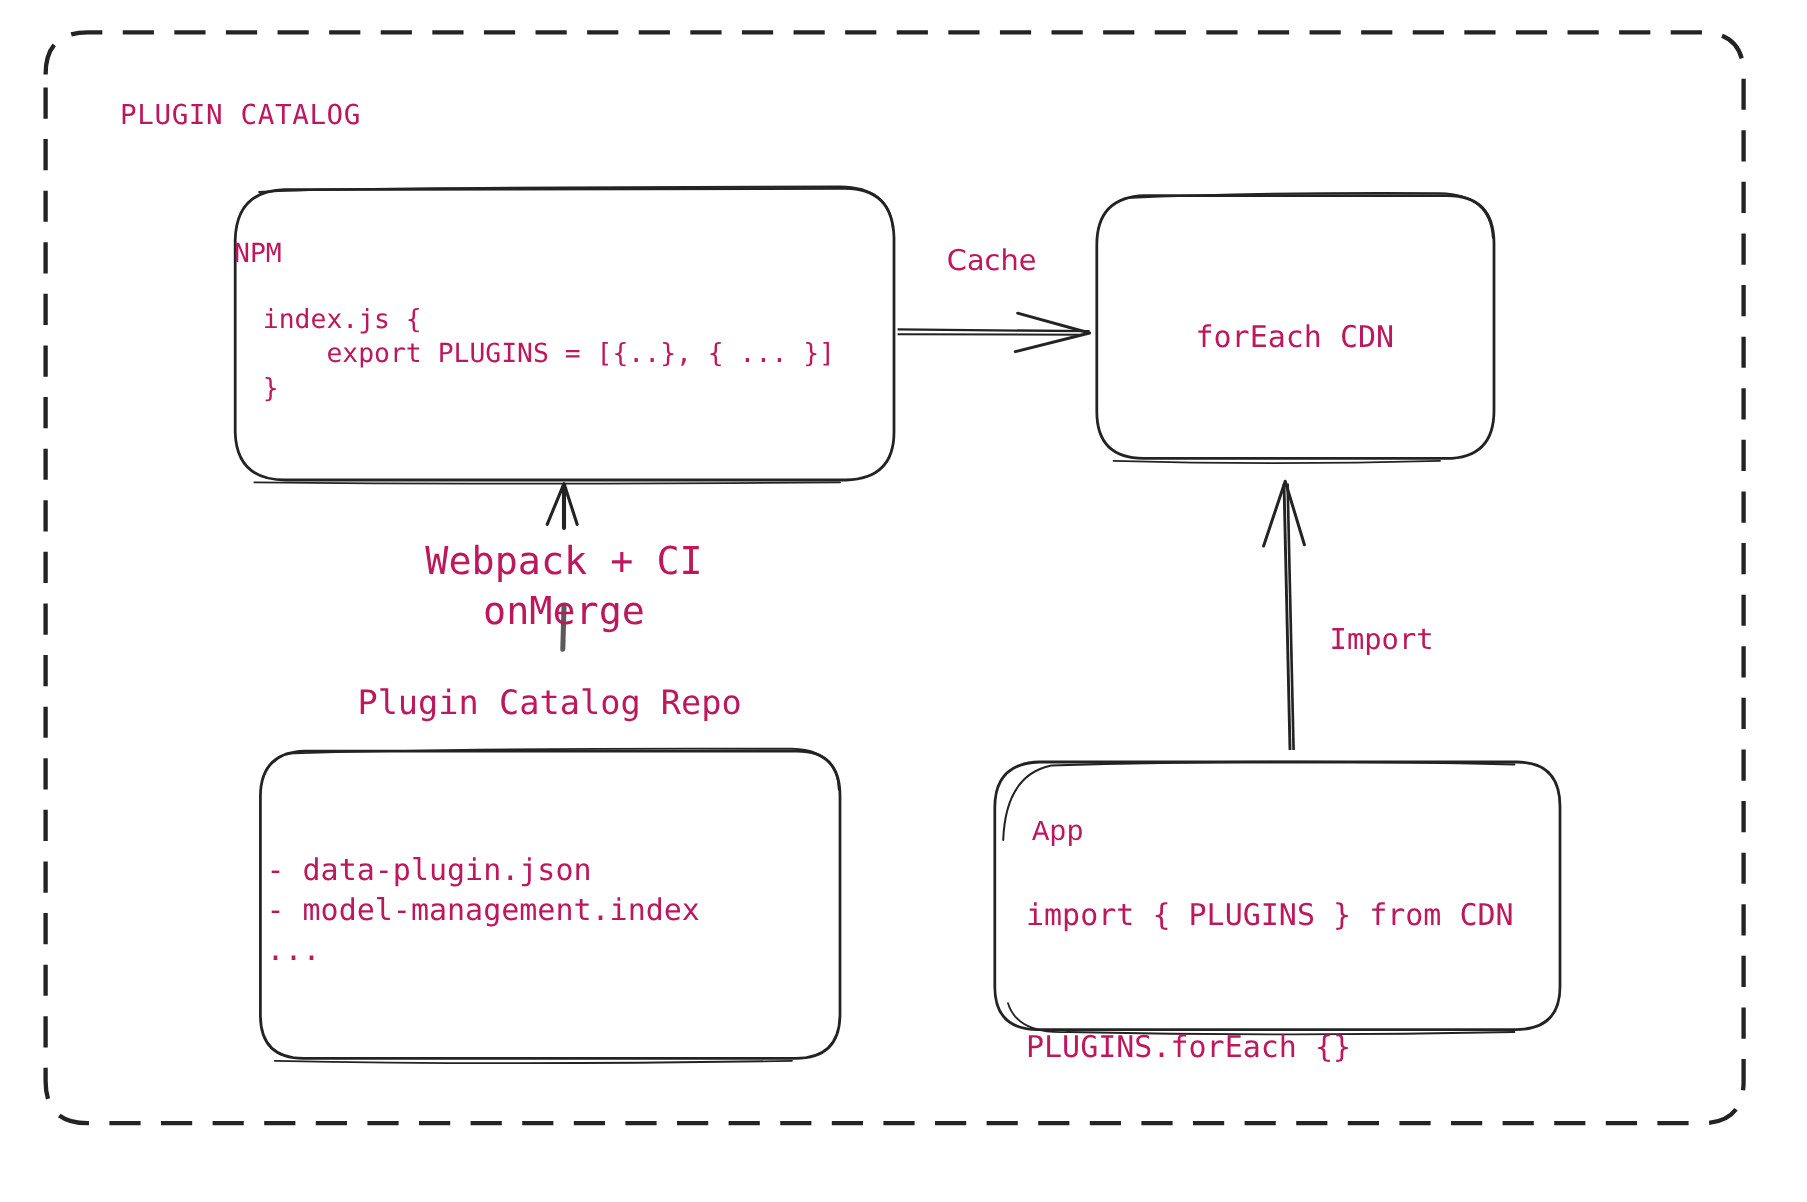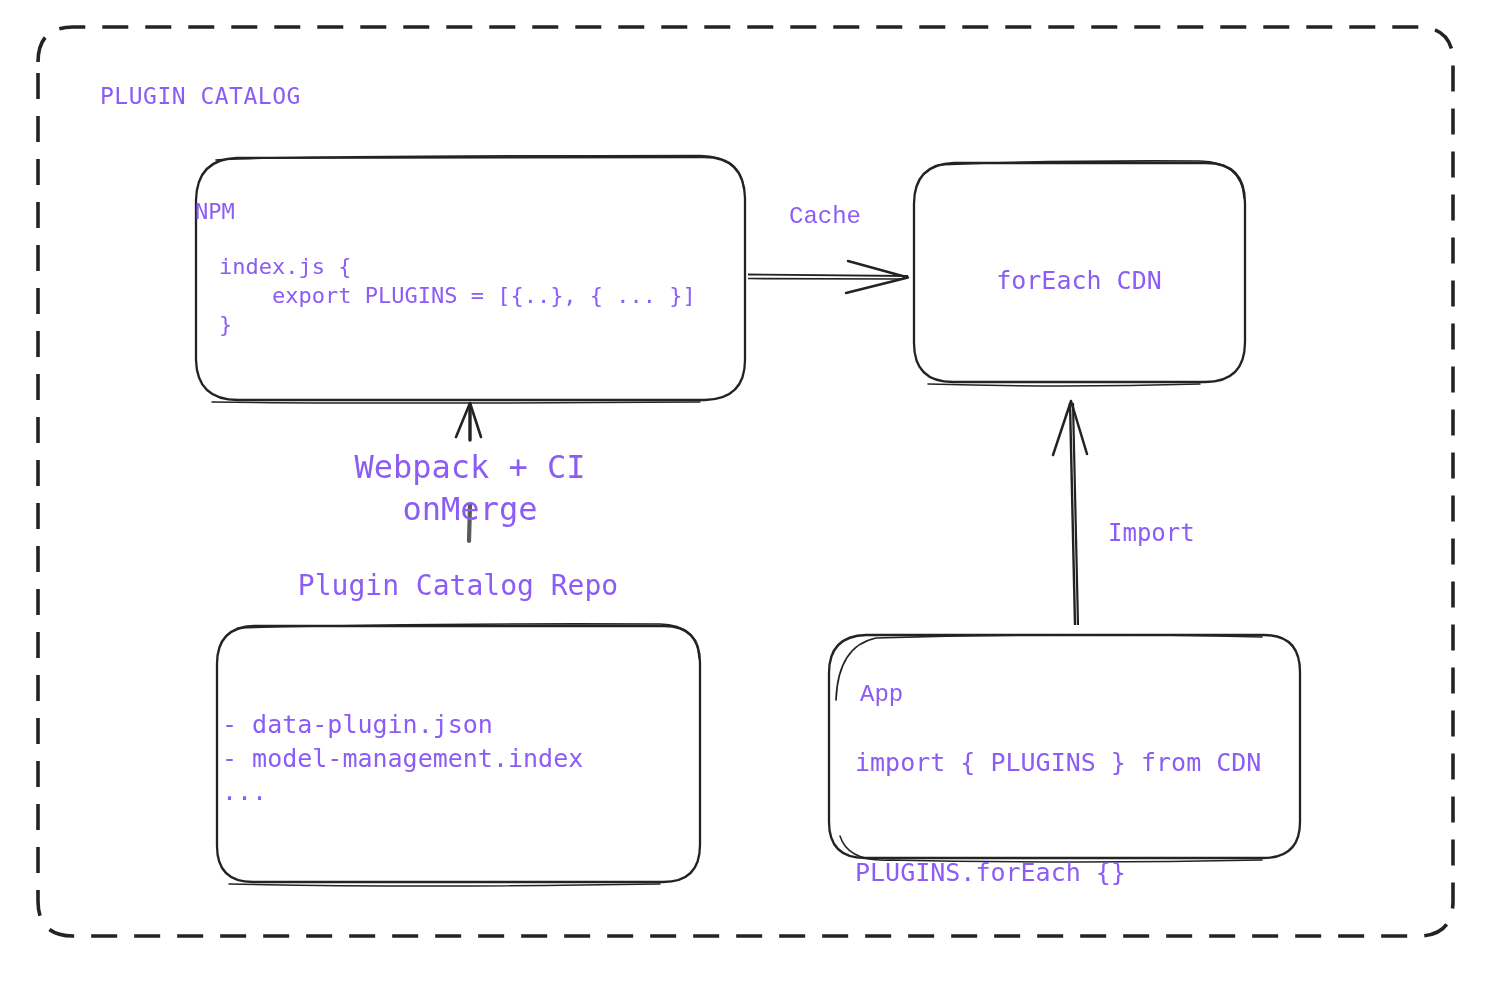--- a/index.html
+++ b/index.html
@@ -24,21 +24,21 @@
     position: absolute;
     left: 0;
     top: 0;
     width: 1506px;
     height: 1002px;
     pointer-events: none;
   }
   .node-text {
     position: absolute;
     white-space: pre;
-    color: #8b5cf6;
+    color: #be185d;
     line-height: 1.45;
   }
   .mono {
     font-family: "DejaVu Sans Mono", monospace;
   }
   .sans {
     font-family: "DejaVu Sans", sans-serif;
   }
 
   
@@ -70,21 +70,20 @@
     width: 332px;
     text-align: center;
     font-size: 25px;
   }
 
   
   #cache-label {
     left: 789px;
     top: 200px;
     font-size: 24px;
-    font-family: Liberation Mono, monospace;
   }
 
   
   #build-label {
     left: 275px;
     top: 446px;
     width: 390px;
     text-align: center;
     font-size: 32px;
     line-height: 1.32;

